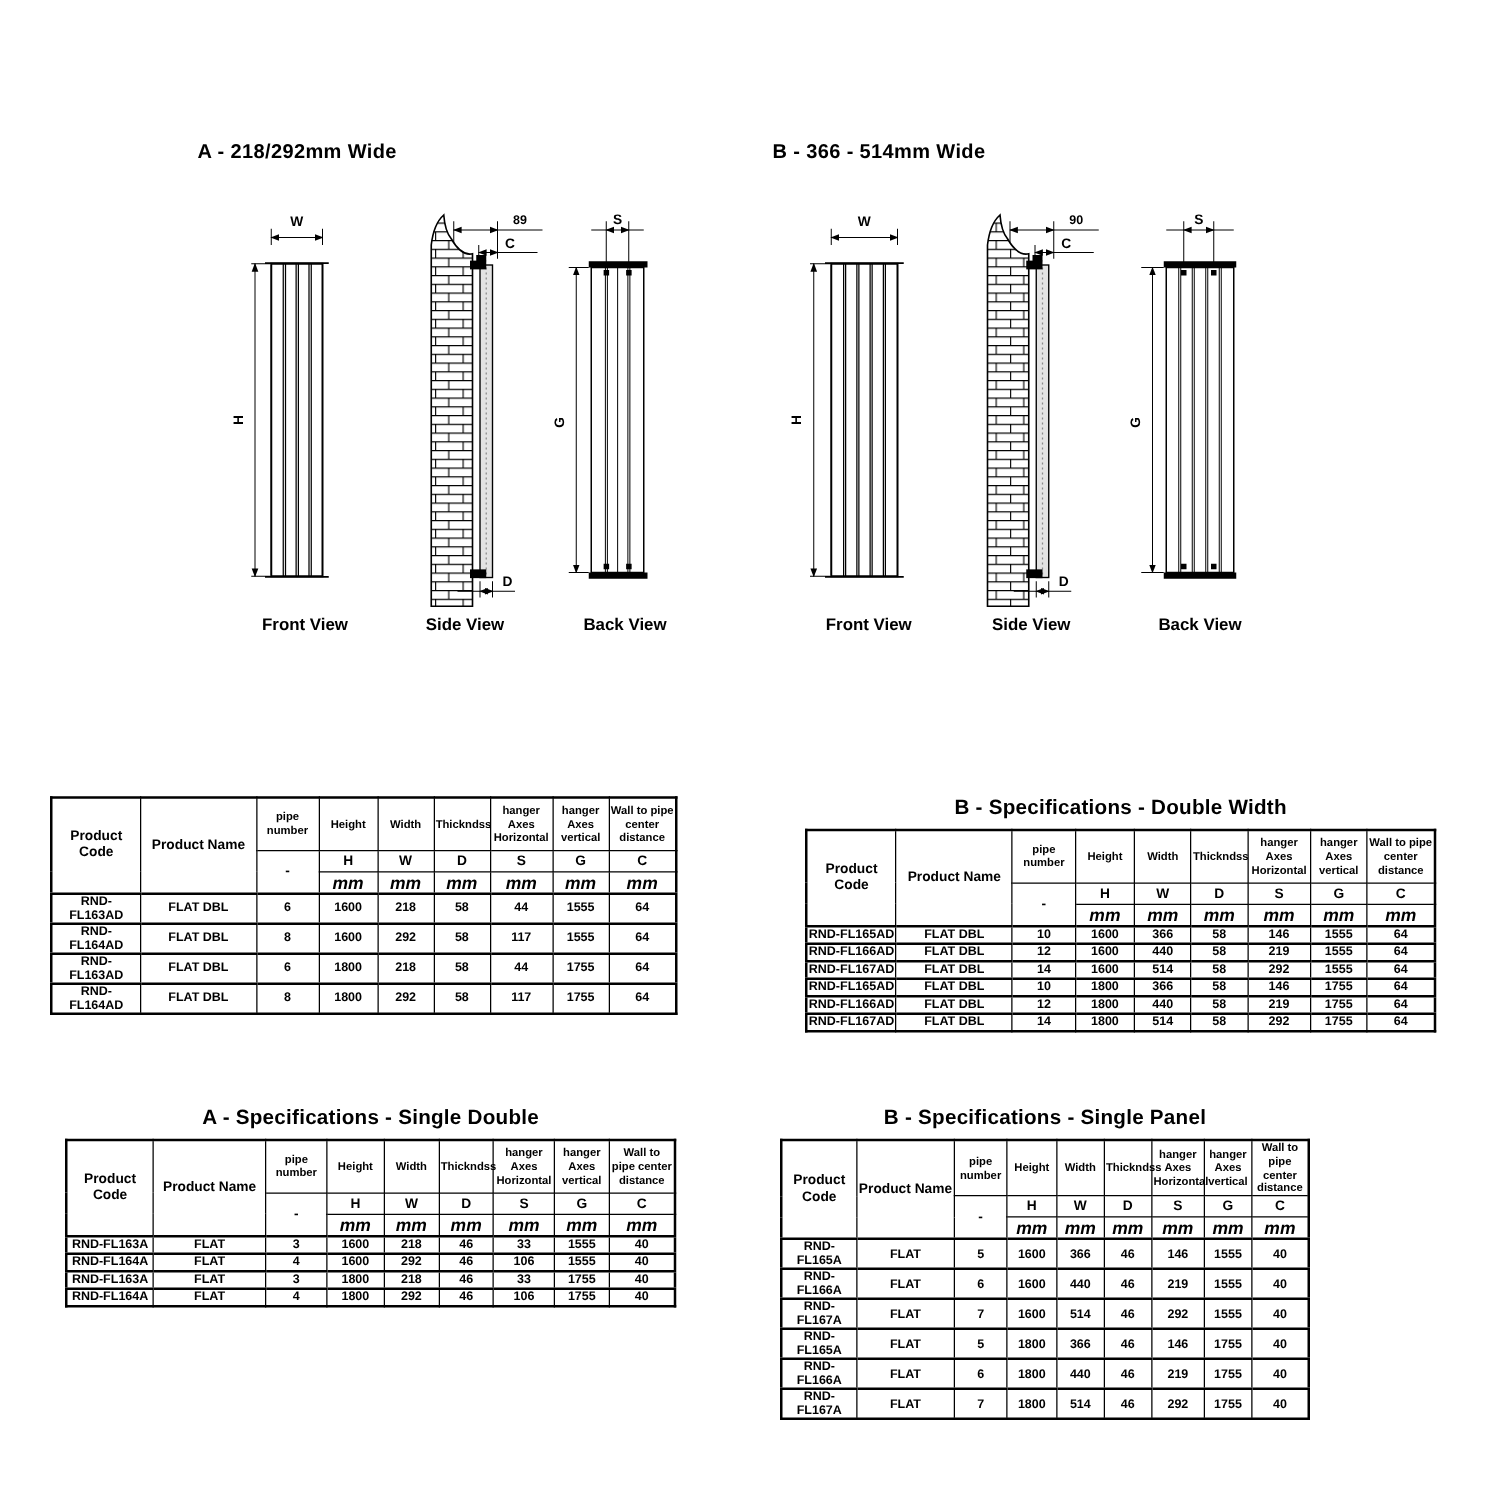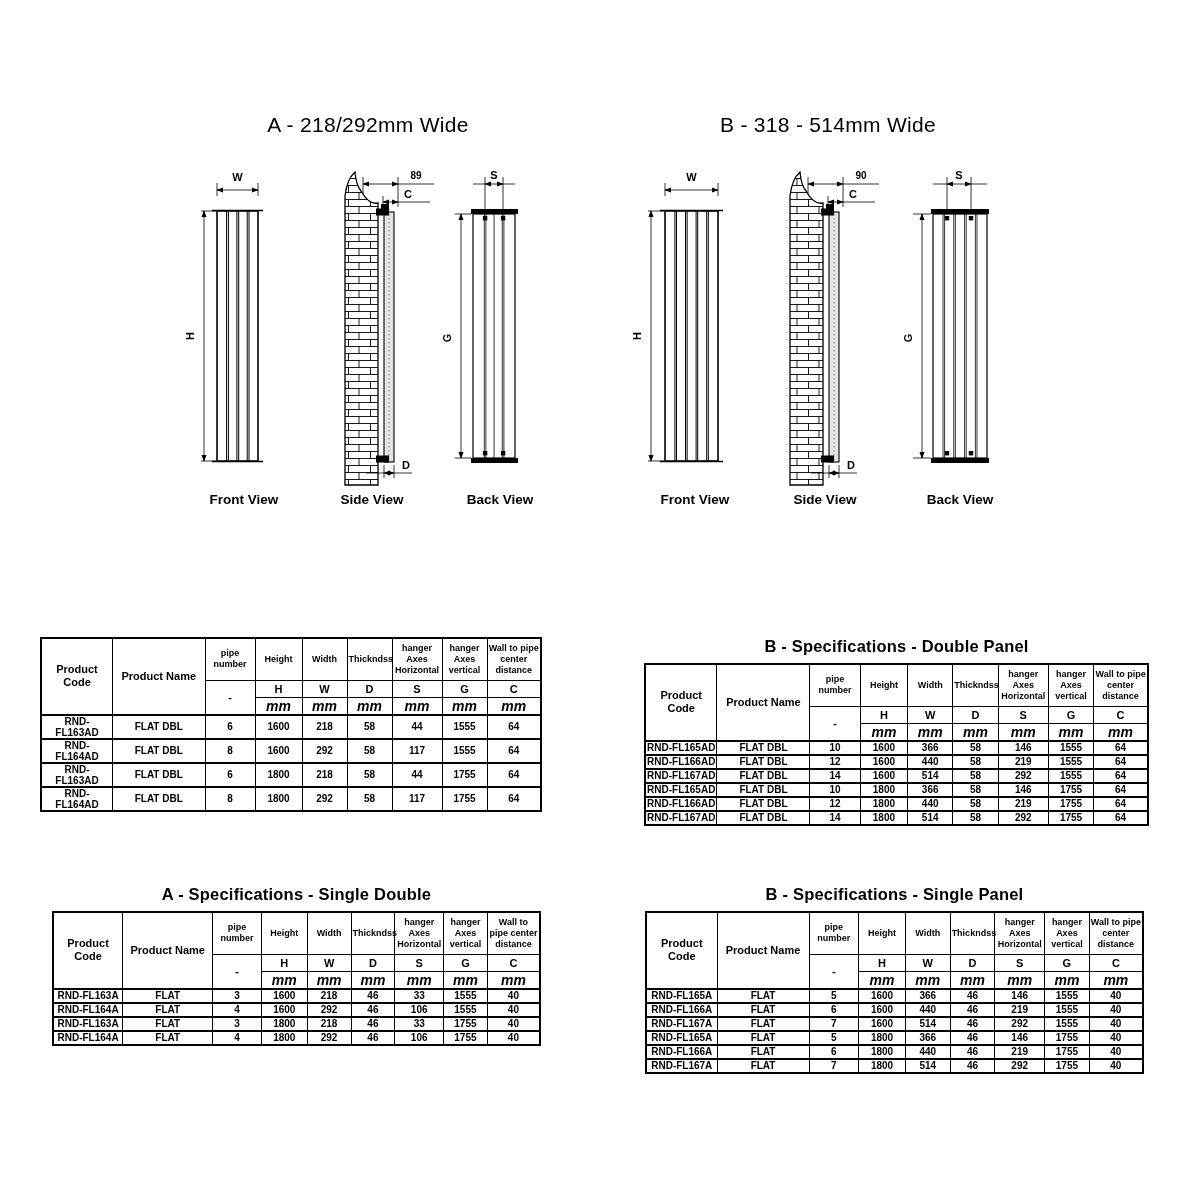--- a/index.html
+++ b/index.html
@@ -1,53 +1,53 @@
 <!DOCTYPE html>
 <html><head>
 <meta charset="utf-8">
 <style>
   * { box-sizing: border-box; margin: 0; padding: 0; }
   html,body { width:1200px; height:1200px; background:#ffffff; }
   body { position:relative; font-family:"Liberation Sans", sans-serif; color:#000; }
 
-  .dg-title { position:absolute; font-size:21px; font-weight:normal; text-align:center; letter-spacing:.3px; }
+  .dg-title { position:absolute; font-size:16px; font-weight:bold; text-align:left; letter-spacing:.3px; }
   #titleA { left:158px; top:113px; width:420px; }
   #titleB { left:618px; top:113px; width:420px; }
 
   .dg { position:absolute; }
   #dgA { left:150px; top:150px; }
   #dgB { left:610px; top:150px; }
   svg text { font-family:"Liberation Sans", sans-serif; font-weight:bold; fill:#000; }
   .t10 { font-size:10px; }
   .t11 { font-size:11px; }
   .t13 { font-size:13.5px; }
 
   .spec-block { position:absolute; }
   .p0 { left:40px;  top:637px; width:502px; }
   .p1 { left:644px; top:637px; width:505px; }
   .p2 { left:52px;  top:885px; width:489px; }
-  .p3 { left:645px; top:885px; width:499px; }
+  .p3 { left:624px; top:885px; width:424px; }
 
   .spec-title { text-align:center; font-size:16.5px; font-weight:bold; margin-bottom:7px; letter-spacing:.2px; }
 
   table.spec-table { width:100%; border-collapse:collapse; table-layout:fixed; border:2px solid #000; }
   .spec-table th, .spec-table td { border:1px solid #000; text-align:center; vertical-align:middle; padding:0 1px; }
   .c0{width:14.3%} .c1{width:18.5%} .c2{width:10%} .c3{width:9.4%} .c4{width:9%}
   .c5{width:9%} .c6{width:10%} .c7{width:9%} .c8{width:10.8%}
   tr.h1 th { font-size:9px; font-weight:bold; height:42px; line-height:1.2; }
   tr.h1 th.big { font-size:11px; }
   tr.h2 th { font-size:11px; font-weight:bold; height:17px; }
   tr.h3 th { font-size:14px; font-weight:bold; font-style:italic; height:13px; }
   .spec-table tbody td { font-size:10px; font-weight:bold; height:14px; border-top:2px solid #000; }
 </style>
 </head>
 <body>
 
 <div class="dg-title" id="titleA">A - 218/292mm Wide</div>
-<div class="dg-title" id="titleB">B - 318 - 514mm Wide</div>
+<div class="dg-title" id="titleB">B - 366 - 514mm Wide</div>
 
 <svg class="dg" id="dgA" width="420" height="370" viewBox="0 0 420 370">
   <defs>
     <marker id="arwA" viewBox="0 0 10 10" refX="9" refY="5" markerWidth="7" markerHeight="7" orient="auto-start-reverse" markerUnits="userSpaceOnUse">
         <path d="M0,1.2 L10,5 L0,8.8 Z" fill="#000"></path>
       </marker>
     <pattern id="brickA" width="22" height="14" patternUnits="userSpaceOnUse">
         <rect width="22" height="14" fill="#fff"></rect>
         <path d="M0,0.5 H22 M0,7.5 H22 M11,0.5 V7.5 M0.5,7.5 V14" stroke="#000" stroke-width="0.9" fill="none"></path>
       </pattern>
@@ -325,21 +325,21 @@
           <td>58</td>
           <td>117</td>
           <td>1755</td>
           <td>64</td>
         </tr>
       </tbody>
   </table>
 </section>
 
 <section class="spec-block p1">
-  <div class="spec-title">B - Specifications - Double Panel</div>
+  <div class="spec-title">B - Specifications - Double Width</div>
   <table class="spec-table">
     <colgroup>
         <col class="c0">
         <col class="c1">
         <col class="c2">
         <col class="c3">
         <col class="c4">
         <col class="c5">
         <col class="c6">
         <col class="c7">

